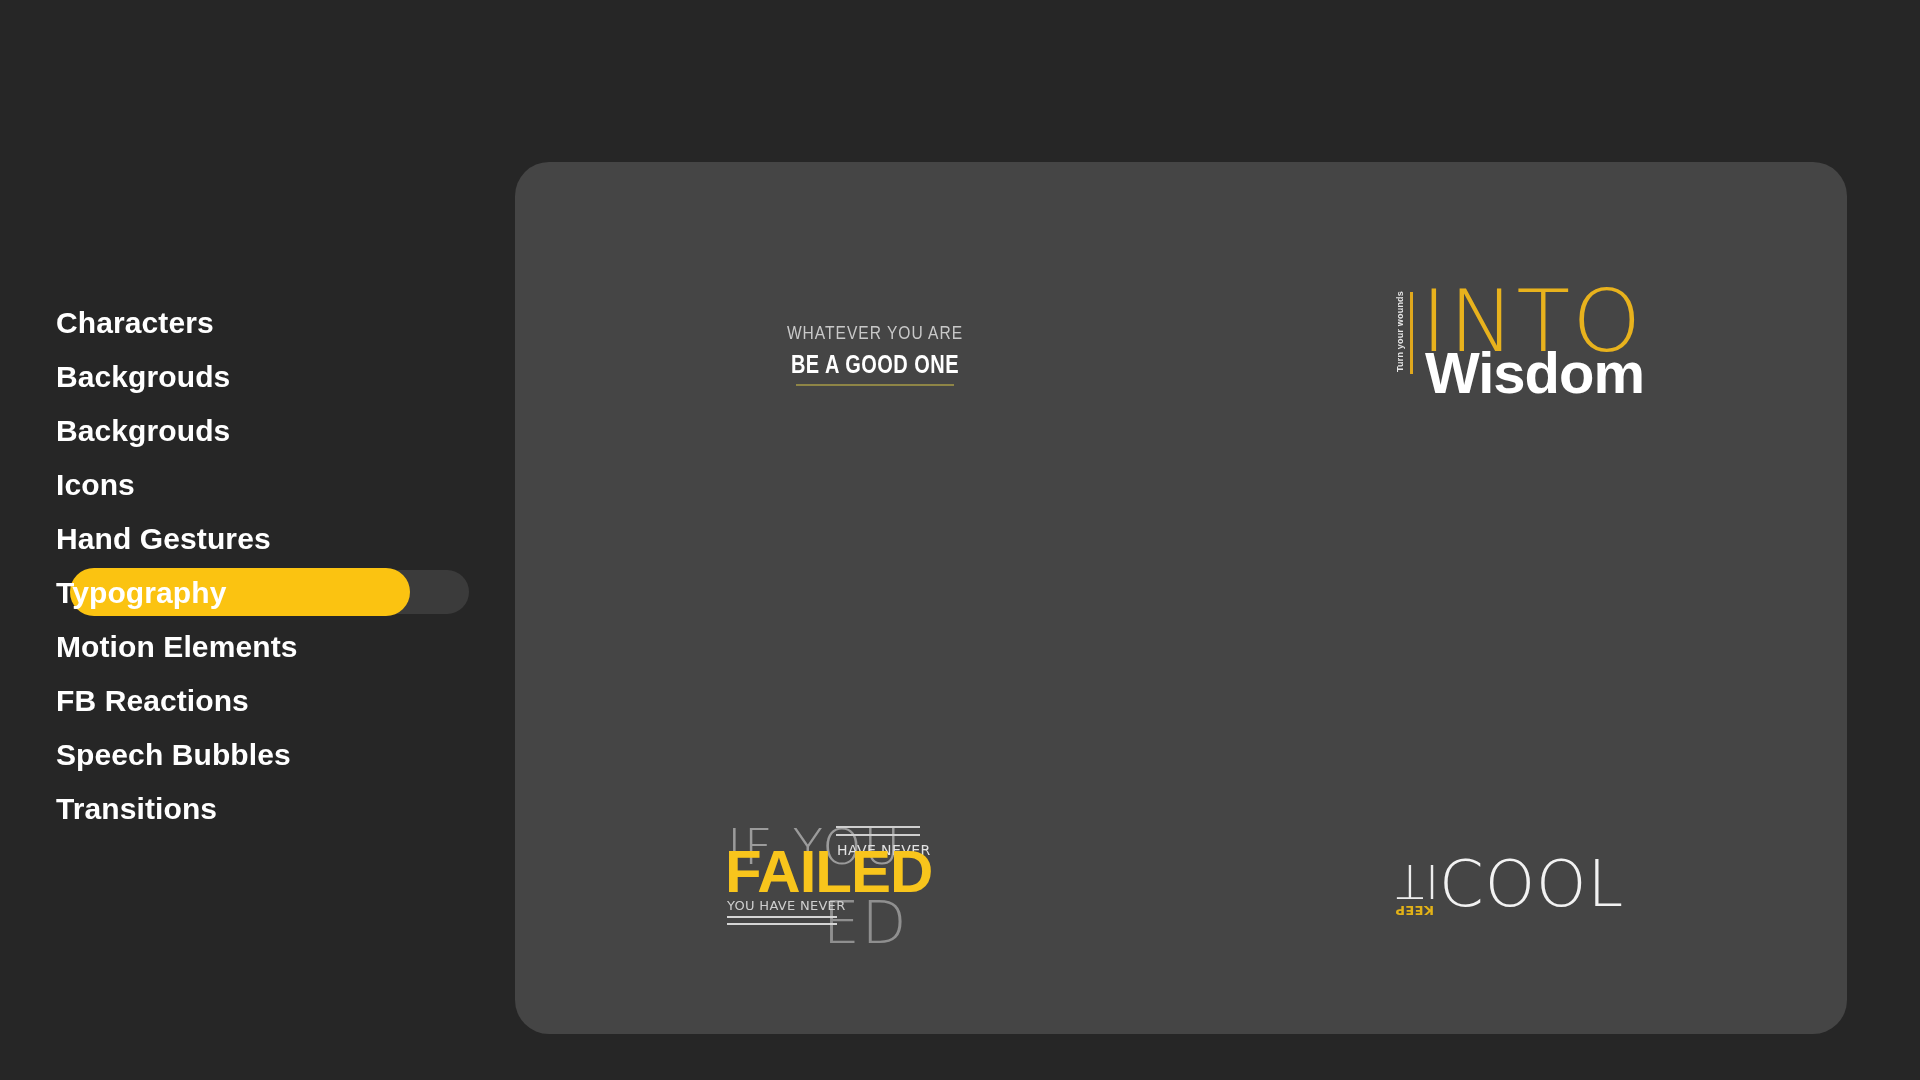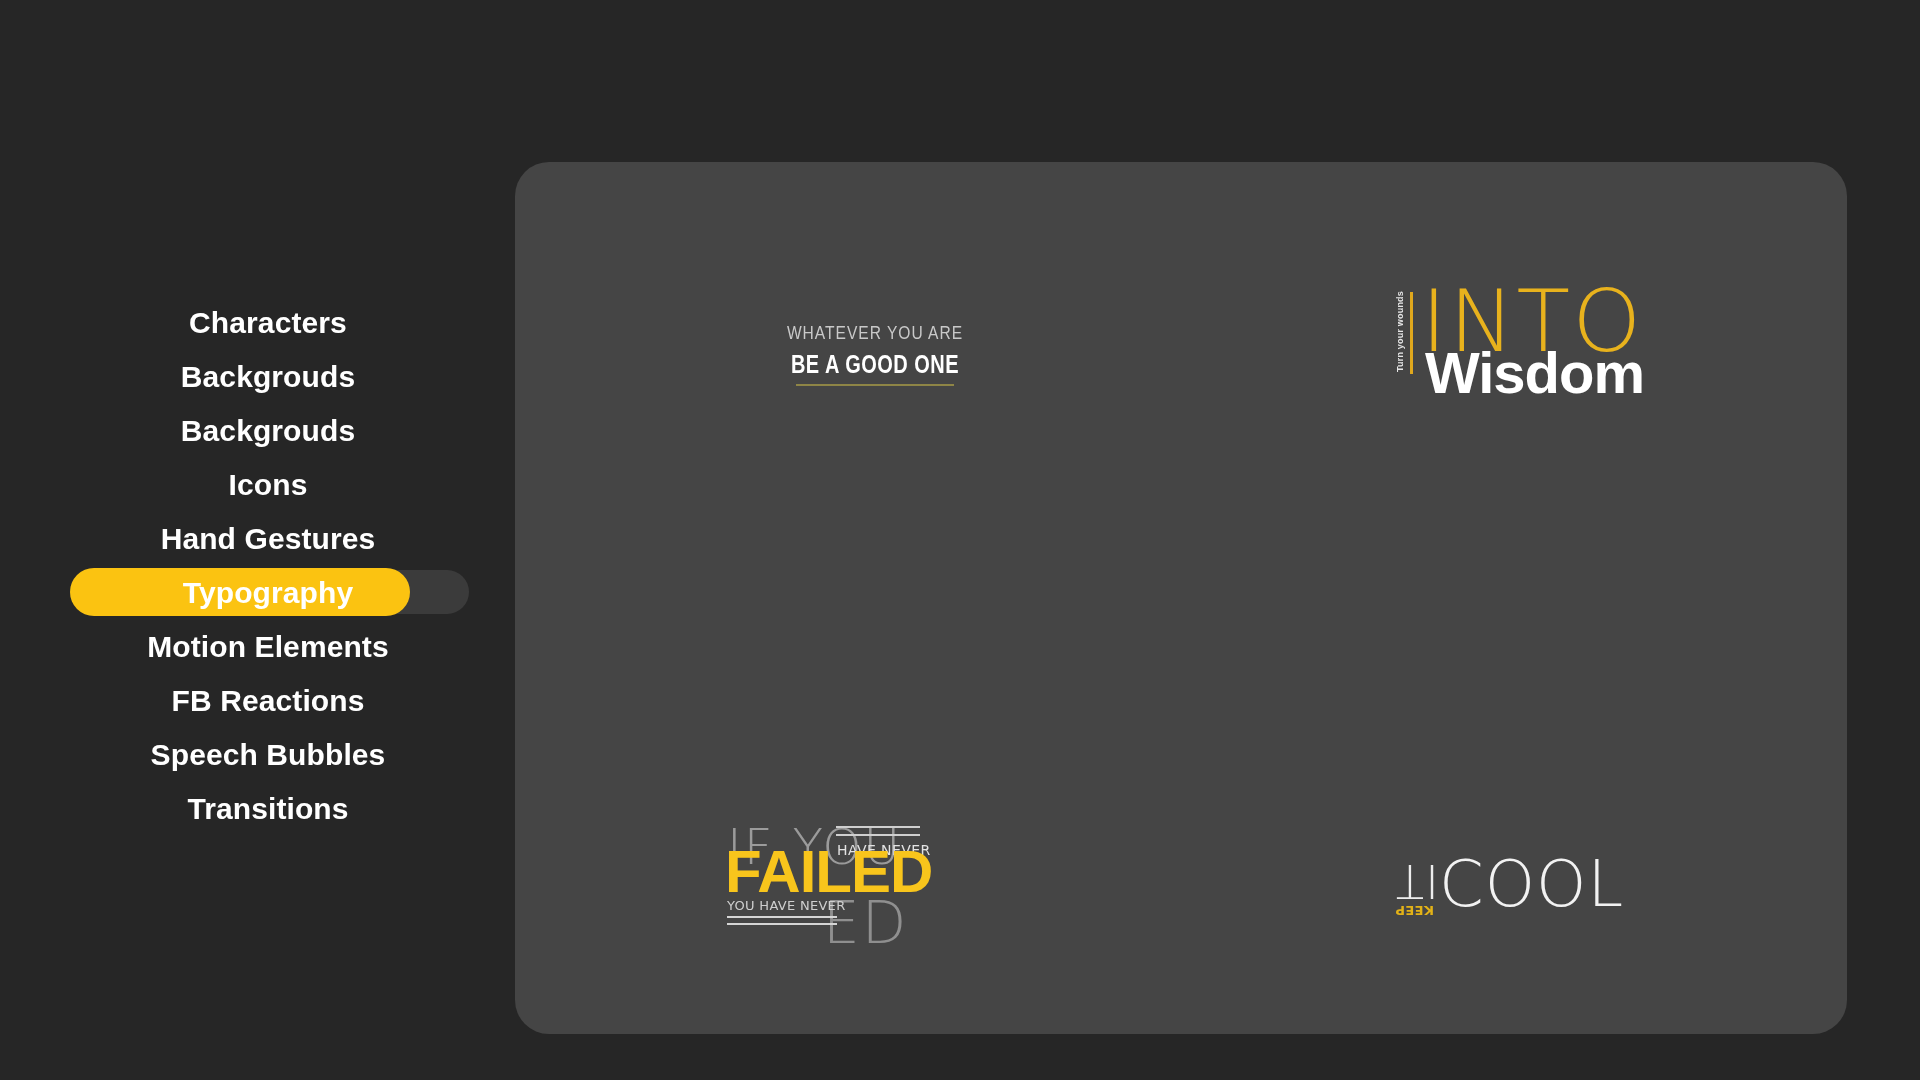--- a/index.html
+++ b/index.html
@@ -16,21 +16,20 @@
     position:absolute;
     left:0; top:296px;
     width:480px;
   }
   .menu-item {
     position:relative;
     height:54px;
     display:flex;
     align-items:center;
     padding-left:56px;
-    justify-content:center;
   }
   .menu-label {
     position:relative;
     z-index:3;
     font-size:30px;
     font-weight:bold;
     color:#ffffff;
     letter-spacing:0.1px;
     white-space:nowrap;
   }

